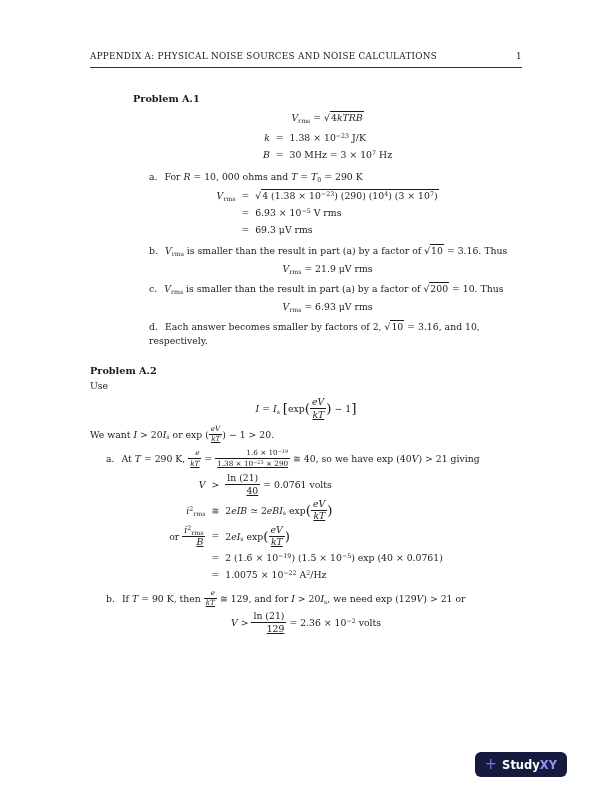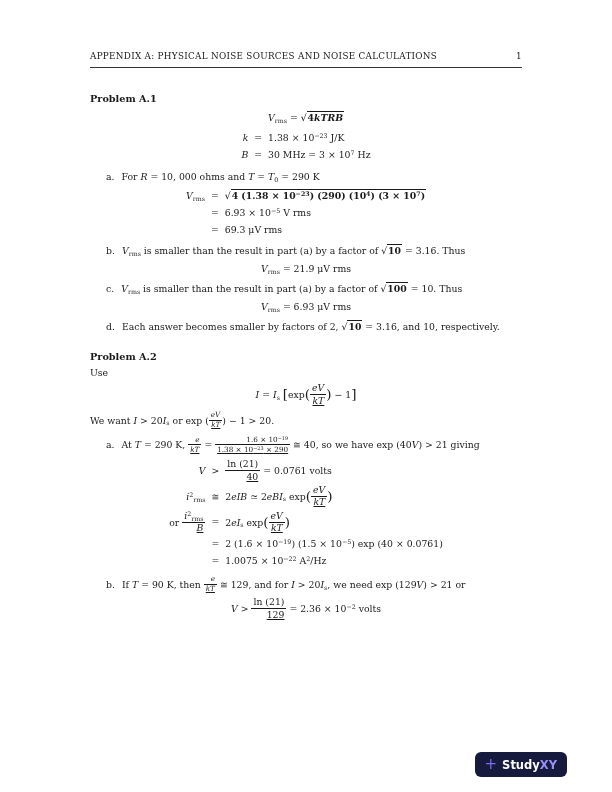--- a/index.html
+++ b/index.html
@@ -1,41 +1,41 @@
 <!DOCTYPE html>
 <html><head>
 <meta charset="utf-8">
 <style>
   html,body{margin:0;background:#ffffff;}
   body{width:612px;height:792px;position:relative;overflow:hidden;color:#1a1a1a;}
   .page{position:absolute;inset:0;padding:50px 90px 0;font-family:"DejaVu Serif","Liberation Serif",serif;font-size:9.3px;line-height:1.5;}
   .doc-header{display:flex;justify-content:space-between;align-items:flex-start;border-bottom:0.8px solid #333;padding-bottom:4px;font-size:8.8px;letter-spacing:0.3px;}
   .hdr-page{margin-left:12px;}
-  .sec-a1{margin-top:24px;}
+  .sec-a1{margin-top:24px;margin-left:43px;}
   .sec-a2{margin-top:16px;}
   .prob-title{font-size:9.7px;font-weight:700;margin:0 0 1px;}
   .body-text{margin:0;}
   .part-line{margin:6px 0 2px 16px;}
   .part-label{display:inline-block;margin-right:7px;}
   .eq{text-align:center;margin:4px 0 5px;}
   .align{display:inline-table;border-collapse:collapse;text-align:left;}
   .align td{vertical-align:baseline;padding:1.5px 0;}
   td.al-l{text-align:right;}
   td.al-o{padding-left:6px;padding-right:6px;}
   td.al-r{text-align:left;}
   .it{font-style:italic;}
   sup,sub{font-size:0.68em;line-height:0;}
   sup{vertical-align:0.5em;}
   sub{vertical-align:-0.25em;}
   .frac{display:inline-block;vertical-align:-0.62em;text-align:right;line-height:1.12;}
   .frac .fn{display:block;border-bottom:0.75px solid #1a1a1a;padding:0 2px 0.5px;}
   .frac .fd{display:block;padding:0.5px 2px 0;text-decoration:underline;}
   .part-line .frac,.body-text .frac{font-size:0.78em;vertical-align:-0.45em;}
   .sqrt{white-space:nowrap;}
-  .sqrt .rad{border-top:0.75px solid #1a1a1a;padding:0 1px;font-weight:bold;}
+  .sqrt .rad{border-top:0.75px solid #1a1a1a;padding:0 1px;}
   .big{font-size:1.45em;line-height:0;vertical-align:-0.08em;}
   .logo{position:absolute;right:45px;bottom:15px;display:flex;align-items:center;gap:5px;background:#161a3d;border-radius:6px;padding:5px 10px;font-family:"DejaVu Sans","Liberation Sans",sans-serif;font-size:11.5px;font-weight:700;color:#ffffff;}
   .logo-plus{color:#7d6bf5;font-size:15px;font-weight:400;line-height:1;}
   .logo-xy{color:#9a8ef7;text-align:center;}
 </style>
 </head>
 <body>
 
 <div class="page">
 
@@ -87,21 +87,21 @@
           <td class="al-l"></td>
           <td class="al-o">=</td>
           <td class="al-r">69.3 μV rms</td>
         </tr>
       </tbody></table>
     </div>
 
     <p class="part-line"><span class="part-label">b.</span><span><span class="it">V</span><sub>rms</sub> is smaller than the result in part (a) by a factor of <span class="sqrt"><span class="rt">√</span><span class="rad">10</span></span> = 3.16.  Thus</span></p>
     <div class="eq"><span><span class="it">V</span><sub>rms</sub> = 21.9 μV rms</span></div>
 
-    <p class="part-line"><span class="part-label">c.</span><span><span class="it">V</span><sub>rms</sub> is smaller than the result in part (a) by a factor of <span class="sqrt"><span class="rt">√</span><span class="rad">100</span></span> = 10.  Thus</span></p>
+    <p class="part-line"><span class="part-label">c.</span><span><span class="it">V</span><sub>rms</sub> is smaller than the result in part (a) by a factor of <span class="sqrt"><span class="rt">√</span><span class="rad">200</span></span> = 10.  Thus</span></p>
     <div class="eq"><span><span class="it">V</span><sub>rms</sub> = 6.93 μV rms</span></div>
 
     <p class="part-line"><span class="part-label">d.</span><span>Each answer becomes smaller by factors of 2, <span class="sqrt"><span class="rt">√</span><span class="rad">10</span></span> = 3.16, and 10, respectively.</span></p>
   </section>
 
   <section class="sec-a2">
     <h2 class="prob-title">Problem A.2</h2>
     <p class="body-text">Use</p>
 
     <div class="eq"><span><span class="it">I</span> = <span class="it">I</span><sub>s</sub> <span class="big">[</span>exp<span class="big">(</span><span class="frac"><span class="fn"><span class="it">eV</span></span><span class="fd"><span class="it">kT</span></span></span><span class="big">)</span> − 1<span class="big">]</span></span></div>

